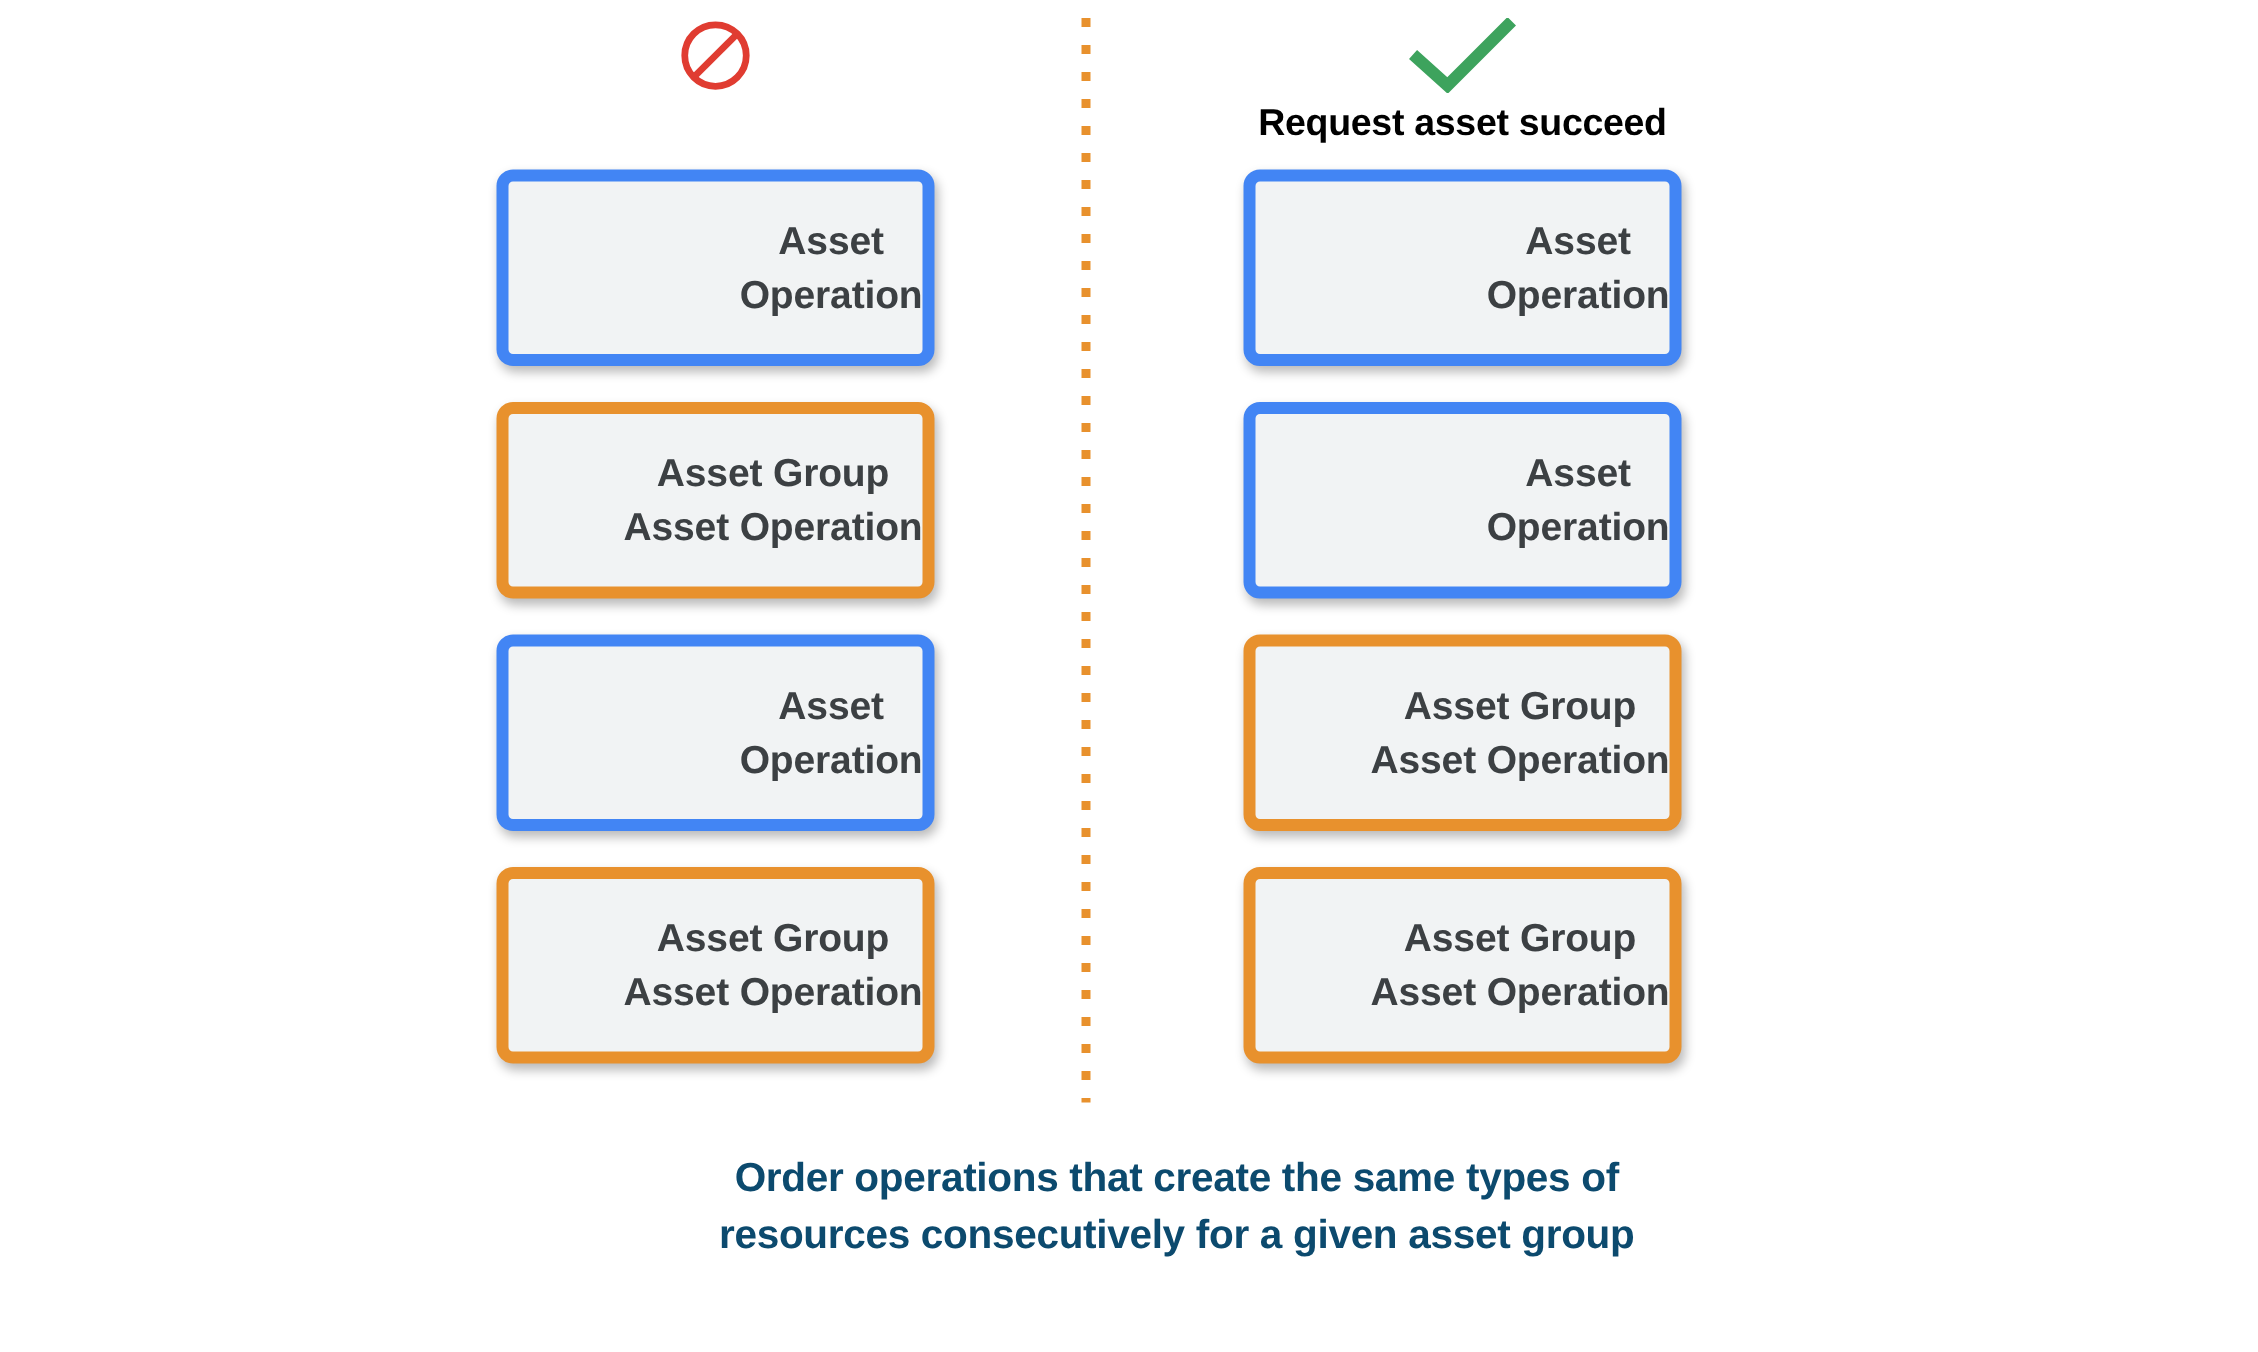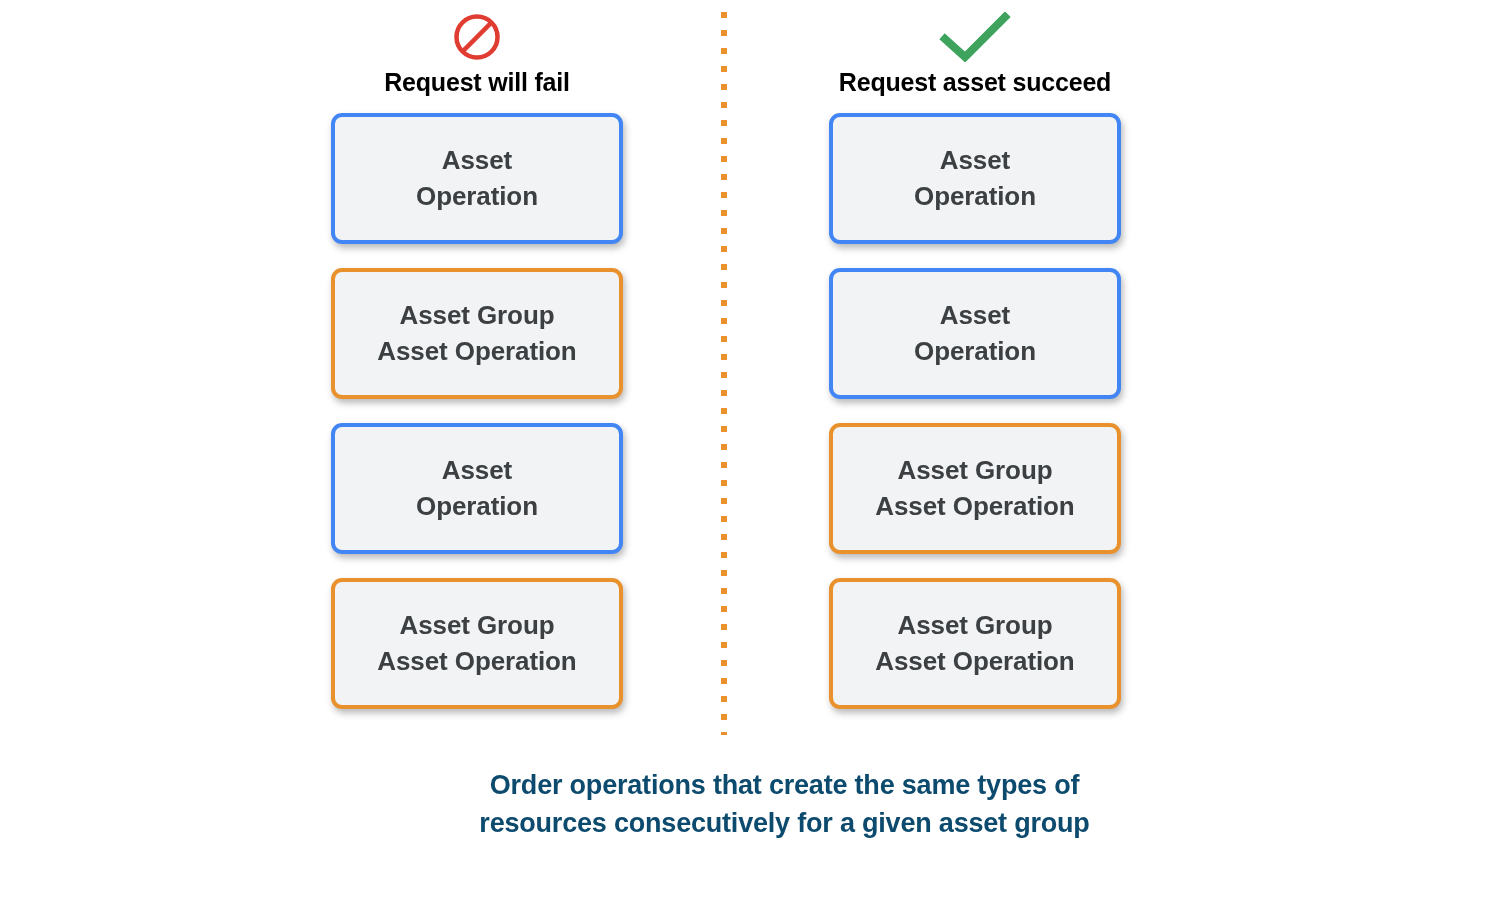--- a/index.html
+++ b/index.html
@@ -79,26 +79,26 @@
     left: 0;
     width: 292px;
   }
   .box {
     position: relative;
     box-sizing: border-box;
     width: 292px;
     height: 131px;
     margin-bottom: 24px;
     border-radius: 11px;
-    border: 4px solid #f97316;
+    border: 8px solid #f97316;
     background: #f1f3f4;
     box-shadow: 2px 4px 7px rgba(0, 0, 0, 0.28);
     display: flex;
     align-items: center;
-    justify-content: center;
+    justify-content: flex-end;
   }
   .box.blue   { border-color: #4285f4; }
   .box.orange { border-color: #e8912d; }
   .box-text {
     font-size: 26px;
     font-weight: bold;
     line-height: 1.36;
     color: #3c4043;
     text-align: center;
     letter-spacing: -0.1px;
@@ -130,21 +130,20 @@
 
   <div class="column fail">
 
     <div class="col-header">
       <span class="header-icon">
         <svg width="50" height="50" viewBox="0 0 50 50" aria-hidden="true">
           <circle cx="25" cy="25" r="20.5" fill="none" stroke="#e03c31" stroke-width="4.5"></circle>
           <line x1="11.2" y1="38.8" x2="38.8" y2="11.2" stroke="#e03c31" stroke-width="4.5"></line>
         </svg>
       </span>
-      <span class="header-label">Request will fail</span>
     </div>
 
     <div class="box-stack">
       <div class="box blue">
         <span class="box-text">Asset
 Operation</span>
       </div>
       <div class="box orange">
         <span class="box-text">Asset Group
 Asset Operation</span>

